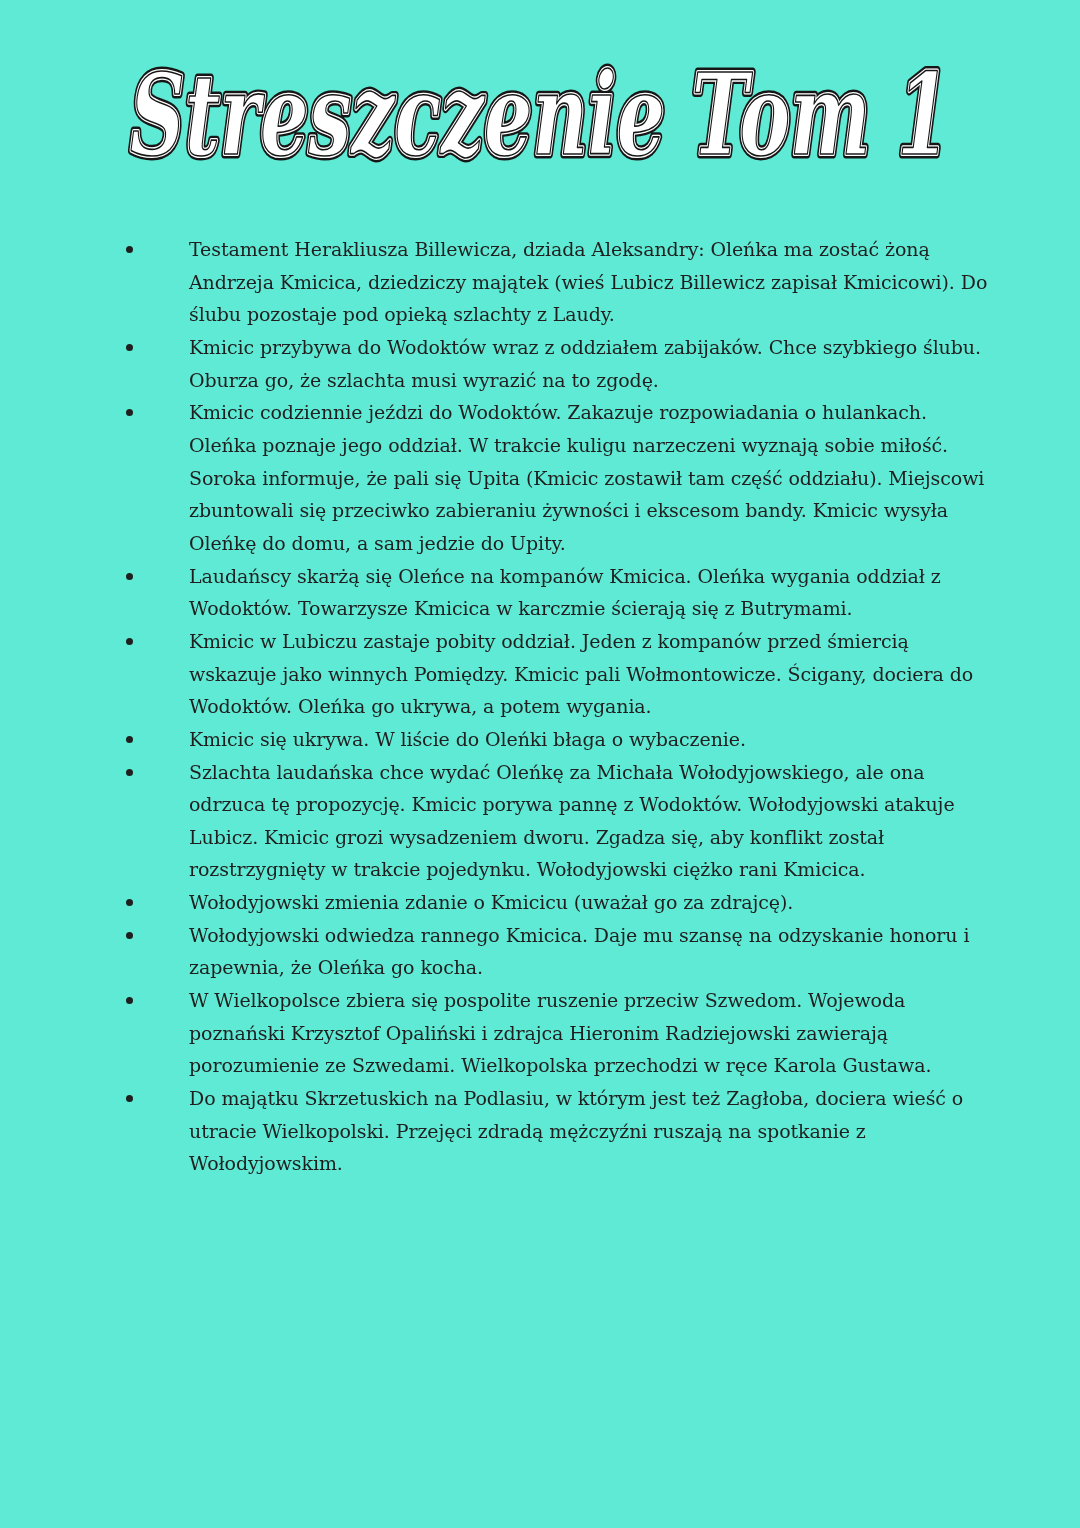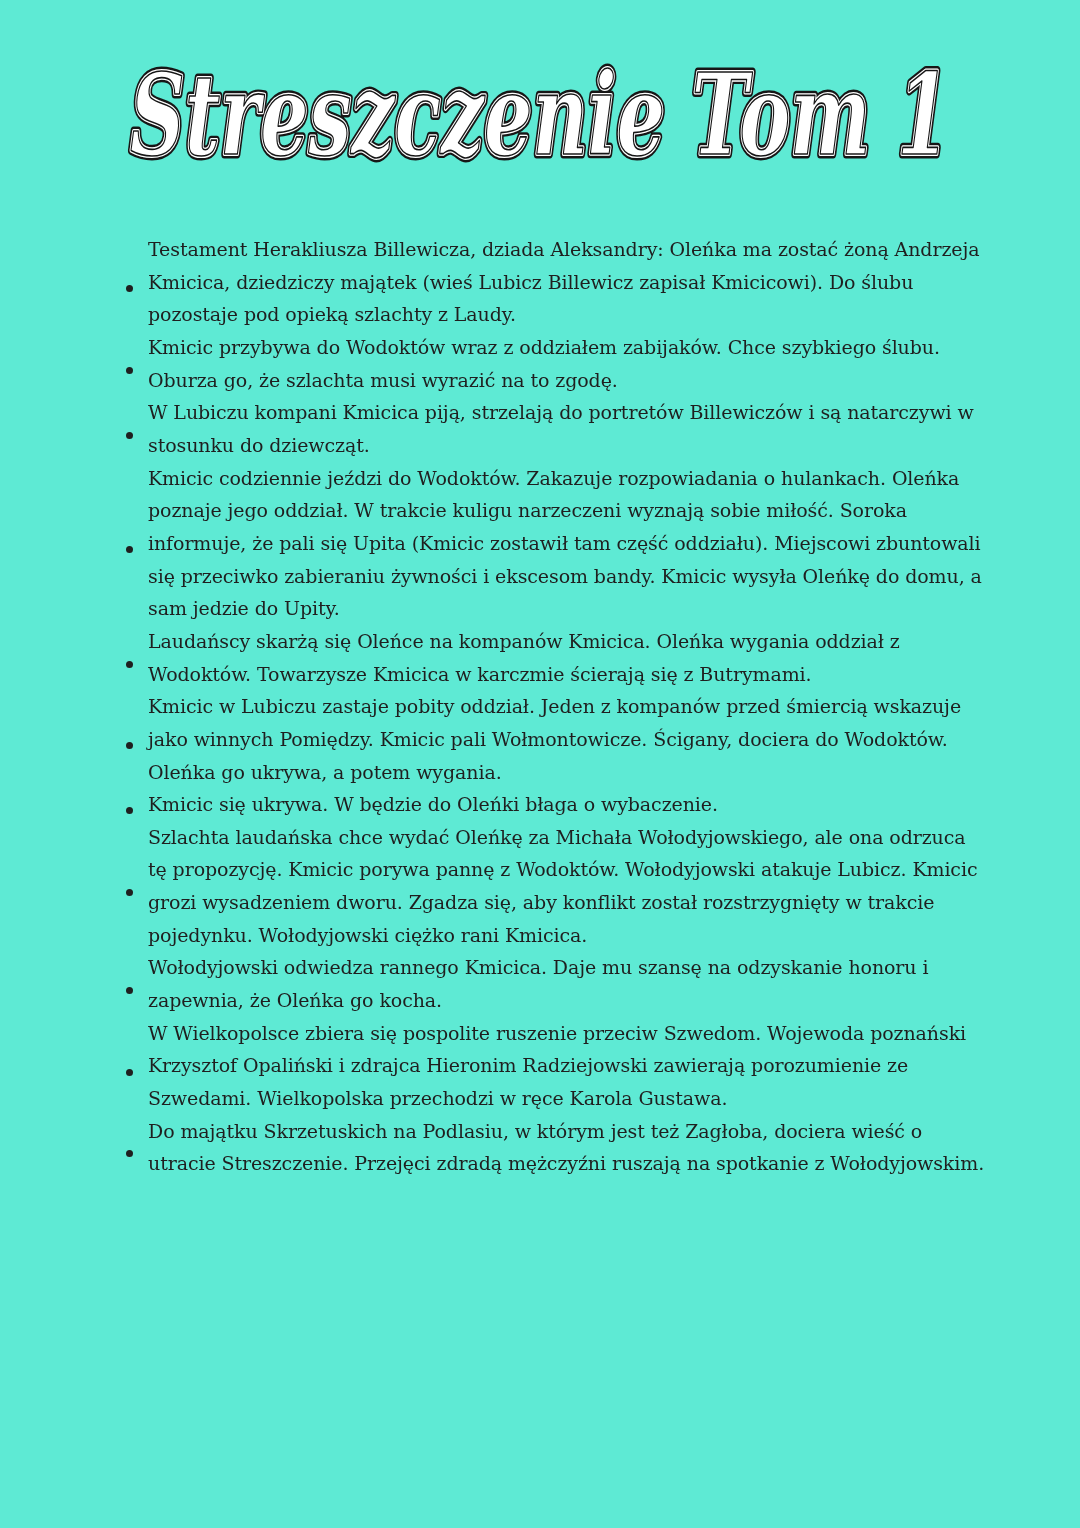--- a/index.html
+++ b/index.html
@@ -35,21 +35,22 @@
     position: absolute;
     top: 233px;
     left: 126px;
     width: 862px;
   }
   .summary-list {
     list-style: none;
   }
   .bullet-item {
     display: flex;
-    align-items: center;
+    align-items: flex-start;
+    gap: 41px;
   }
   .bullet-marker {
     flex: 0 0 22px;
     width: 22px;
     padding-top: 13px;
   }
   .bullet-marker::before {
     content: "";
     display: block;
     width: 7px;
@@ -85,64 +86,64 @@
   <li class="bullet-item">
     <span class="bullet-marker"></span>
     <span class="bullet-text">Testament Herakliusza Billewicza, dziada Aleksandry: Oleńka ma zostać żoną Andrzeja Kmicica, dziedziczy majątek (wieś Lubicz Billewicz zapisał Kmicicowi). Do ślubu pozostaje pod opieką szlachty z Laudy.</span>
   </li>
 
   <li class="bullet-item">
     <span class="bullet-marker"></span>
     <span class="bullet-text">Kmicic przybywa do Wodoktów wraz z oddziałem zabijaków. Chce szybkiego ślubu. Oburza go, że szlachta musi wyrazić na to zgodę.</span>
   </li>
 
-  <li class="bullet-item">
-    <span class="bullet-marker"></span>
-    <span class="bullet-text">W Lubiczu kompani Kmicica piją, strzelają do portretów Billewiczów i są natarczywi w stosunku do dziewcząt.</span>
-  </li>
 
   <li class="bullet-item">
     <span class="bullet-marker"></span>
     <span class="bullet-text">Kmicic codziennie jeździ do Wodoktów. Zakazuje rozpowiadania o hulankach. Oleńka poznaje jego oddział. W trakcie kuligu narzeczeni wyznają sobie miłość. Soroka informuje, że pali się Upita (Kmicic zostawił tam część oddziału). Miejscowi zbuntowali się przeciwko zabieraniu żywności i ekscesom bandy. Kmicic wysyła Oleńkę do domu, a sam jedzie do Upity.</span>
   </li>
 
   <li class="bullet-item">
     <span class="bullet-marker"></span>
     <span class="bullet-text">Laudańscy skarżą się Oleńce na kompanów Kmicica. Oleńka wygania oddział z Wodoktów. Towarzysze Kmicica w karczmie ścierają się z Butrymami.</span>
   </li>
 
 
   <li class="bullet-item">
     <span class="bullet-marker"></span>
     <span class="bullet-text">Kmicic w Lubiczu zastaje pobity oddział. Jeden z kompanów przed śmiercią wskazuje jako winnych Pomiędzy. Kmicic pali Wołmontowicze. Ścigany, dociera do Wodoktów. Oleńka go ukrywa, a potem wygania.</span>
   </li>
 
   <li class="bullet-item">
     <span class="bullet-marker"></span>
-    <span class="bullet-text">Kmicic się ukrywa. W będzie do Oleńki błaga o wybaczenie.</span>
+    <span class="bullet-text">Kmicic się ukrywa. W liście do Oleńki błaga o wybaczenie.</span>
   </li>
 
 
   <li class="bullet-item">
     <span class="bullet-marker"></span>
     <span class="bullet-text">Szlachta laudańska chce wydać Oleńkę za Michała Wołodyjowskiego, ale ona odrzuca tę propozycję. Kmicic porywa pannę z Wodoktów. Wołodyjowski atakuje Lubicz. Kmicic grozi wysadzeniem dworu. Zgadza się, aby konflikt został rozstrzygnięty w trakcie pojedynku. Wołodyjowski ciężko rani Kmicica.</span>
   </li>
 
+  <li class="bullet-item">
+    <span class="bullet-marker"></span>
+    <span class="bullet-text">Wołodyjowski zmienia zdanie o Kmicicu (uważał go za zdrajcę).</span>
+  </li>
 
 
   <li class="bullet-item">
     <span class="bullet-marker"></span>
     <span class="bullet-text">Wołodyjowski odwiedza rannego Kmicica. Daje mu szansę na odzyskanie honoru i zapewnia, że Oleńka go kocha.</span>
   </li>
 
   <li class="bullet-item">
     <span class="bullet-marker"></span>
     <span class="bullet-text">W Wielkopolsce zbiera się pospolite ruszenie przeciw Szwedom. Wojewoda poznański Krzysztof Opaliński i zdrajca Hieronim Radziejowski zawierają porozumienie ze Szwedami. Wielkopolska przechodzi w ręce Karola Gustawa.</span>
   </li>
 
   <li class="bullet-item">
     <span class="bullet-marker"></span>
-    <span class="bullet-text">Do majątku Skrzetuskich na Podlasiu, w którym jest też Zagłoba, dociera wieść o utracie Streszczenie. Przejęci zdradą mężczyźni ruszają na spotkanie z Wołodyjowskim.</span>
+    <span class="bullet-text">Do majątku Skrzetuskich na Podlasiu, w którym jest też Zagłoba, dociera wieść o utracie Wielkopolski. Przejęci zdradą mężczyźni ruszają na spotkanie z Wołodyjowskim.</span>
   </li>
 </ul>
   </div>
 
 </div>
 
 </body></html>

